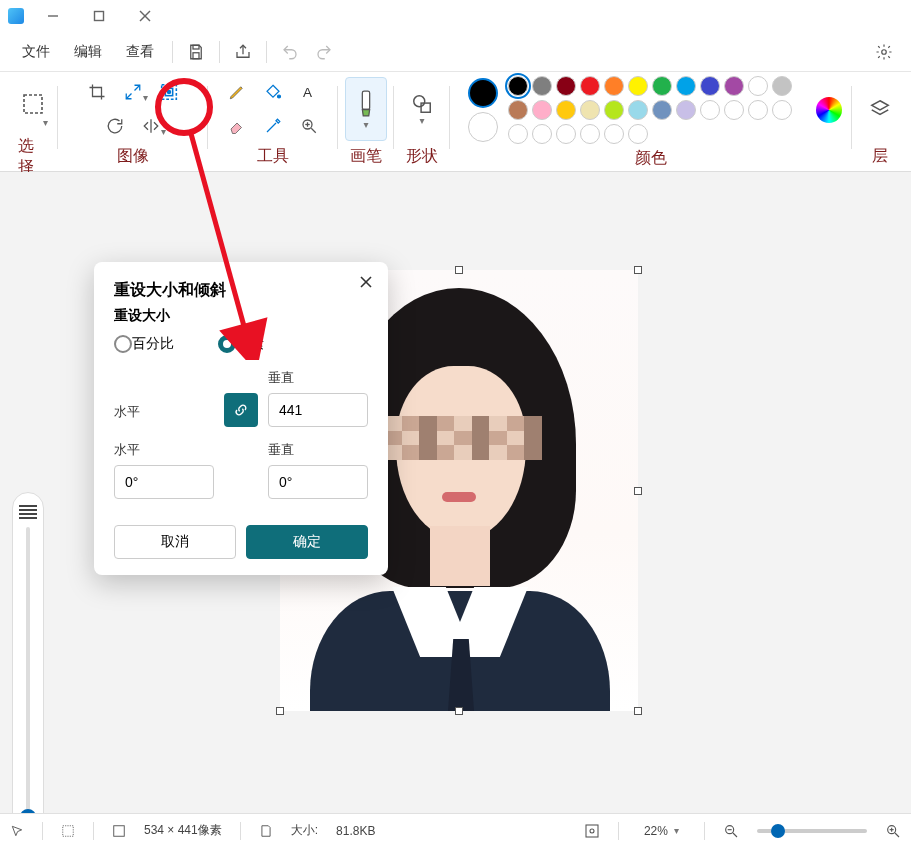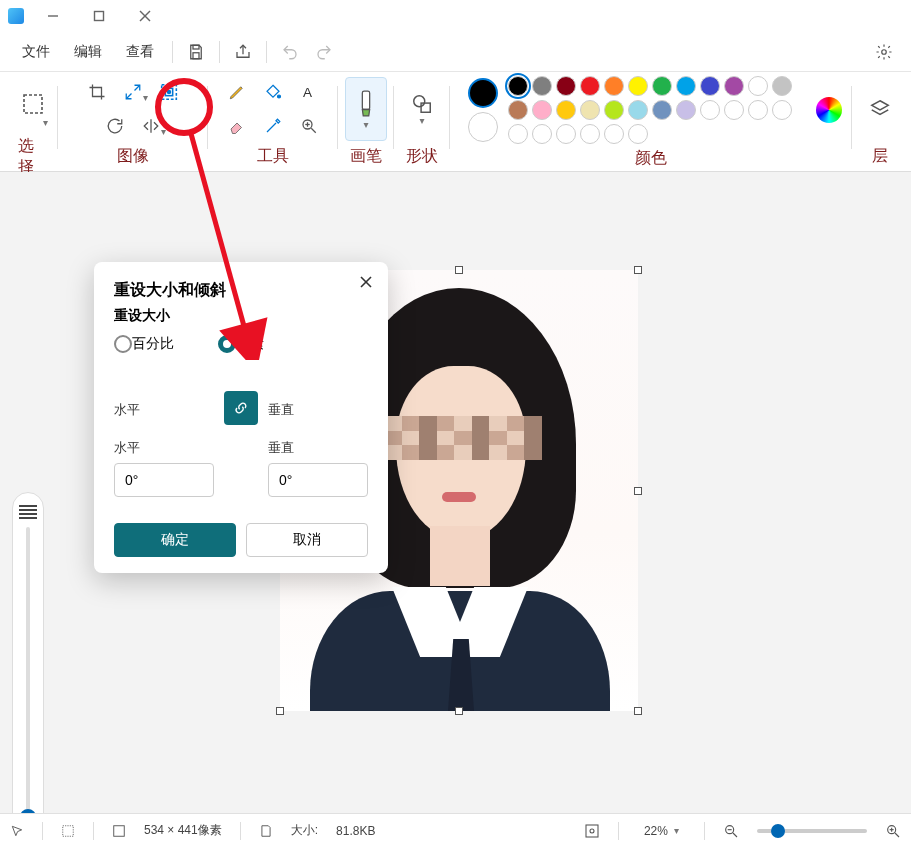--- a/index.html
+++ b/index.html
@@ -429,39 +429,40 @@
       <label>水平</label>
     </div>
     <div class="link-btn">
         <svg width="16" height="16" viewBox="0 0 24 24" fill="none" stroke="#fff" stroke-width="2">
           <path d="M10 14a4 4 0 0 1 0-6l2-2a4 4 0 0 1 6 6"></path>
           <path d="M14 10a4 4 0 0 1 0 6l-2 2a4 4 0 0 1-6-6"></path>
         </svg>
       </div>
     <div class="field-col">
       <label>垂直</label>
+      <input class="txt-input" value="441" style="">
     </div>
   </div>
   <div class="field-row">
     <div class="field-col">
       <label>水平</label>
       <input class="txt-input" value="0°" style="">
     </div>
     <div style="width:34px;"></div>
     <div class="field-col">
       <label>垂直</label>
       <input class="txt-input" value="0°" style="">
     </div>
   </div>
   <div class="dlg-btns">
+    <div class="btn">
+        <span>取消</span>
+      </div>
     <div class="btn primary">
         <span>确定</span>
-      </div>
-    <div class="btn">
-        <span>取消</span>
       </div>
   </div>
 </div>
 
 <div class="anno-circle"></div>
 <svg class="anno-arrow" viewBox="0 0 120 240">
   <defs>
       <marker id="ah" markerWidth="12" markerHeight="12" refX="6" refY="6" orient="auto">
         <path d="M1 1 L11 6 L1 11 z" fill="#e81123"></path>
       </marker>

